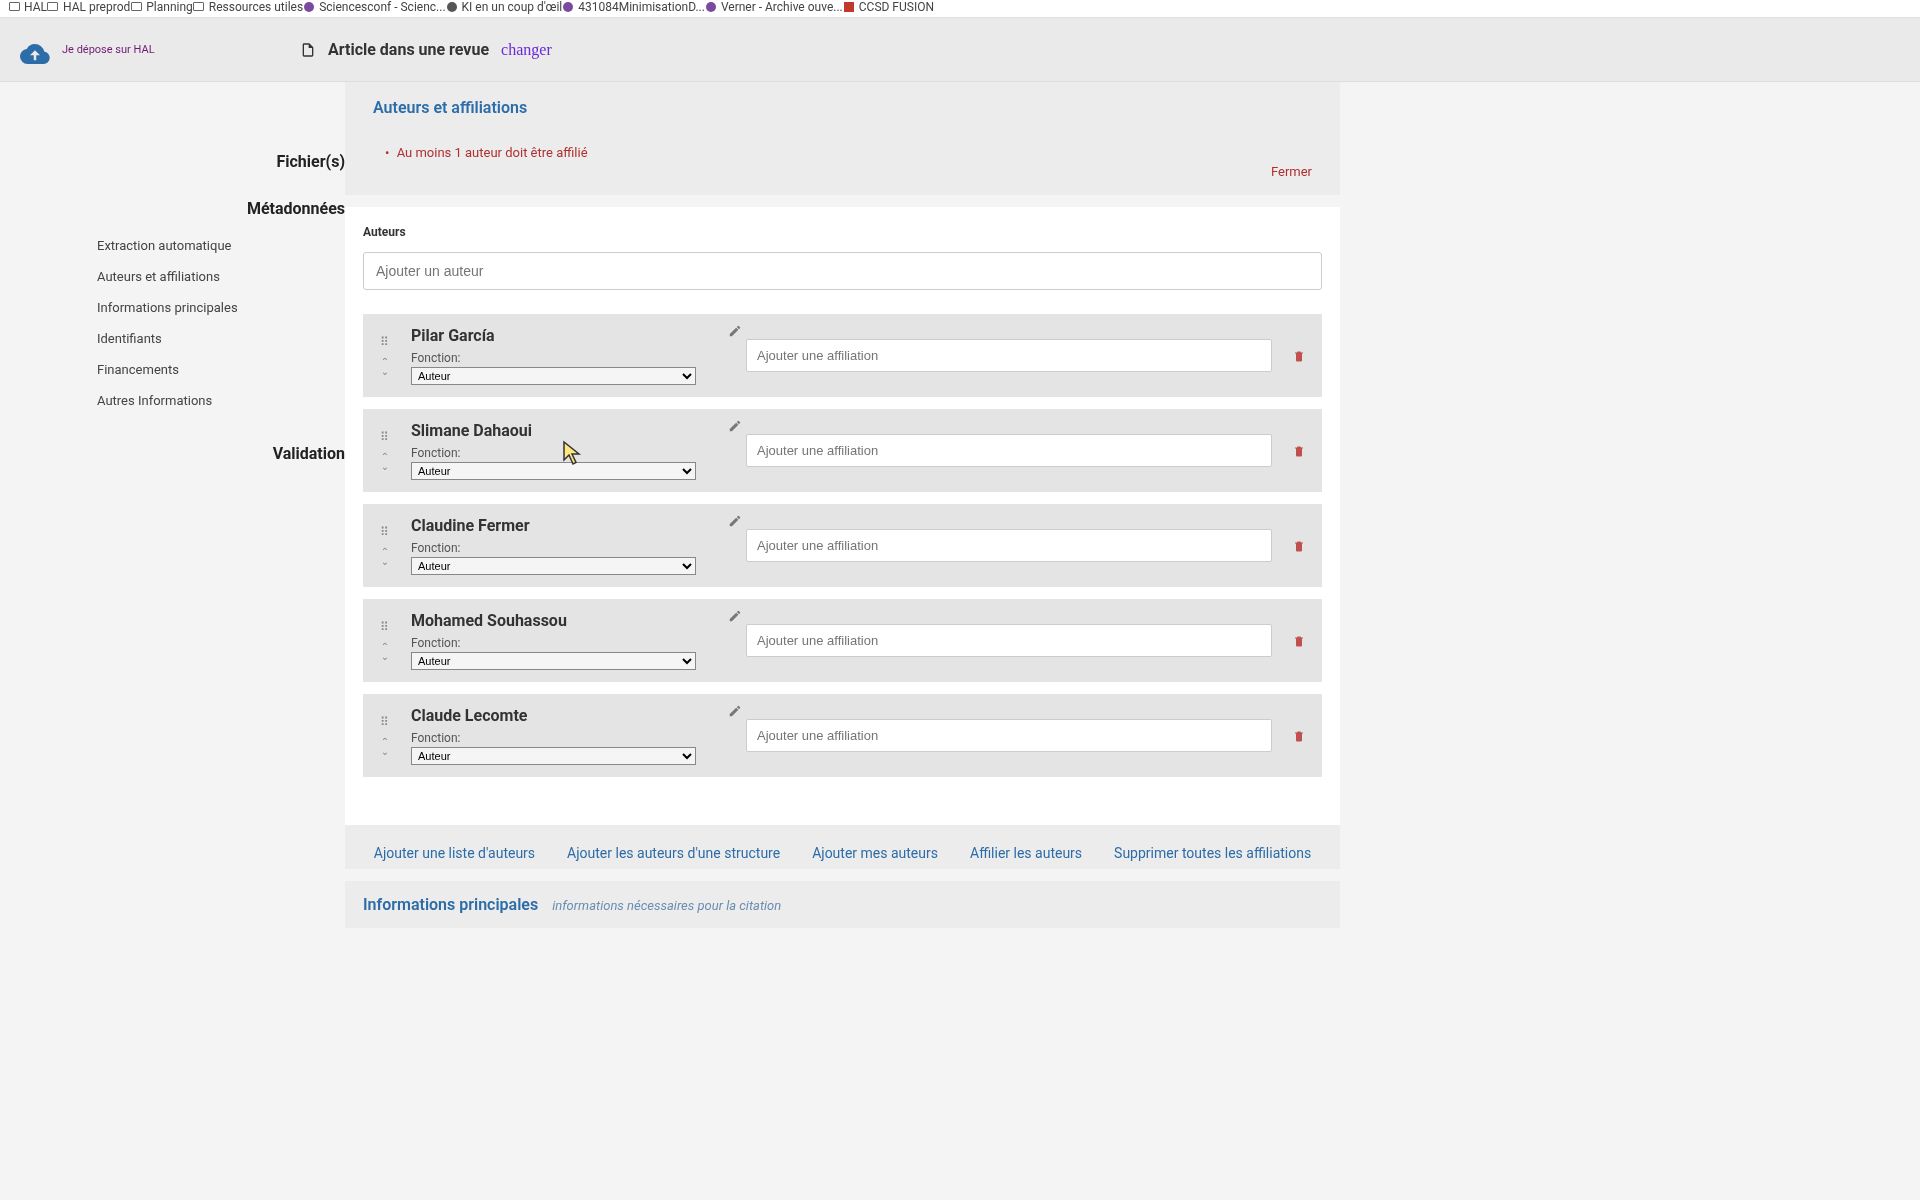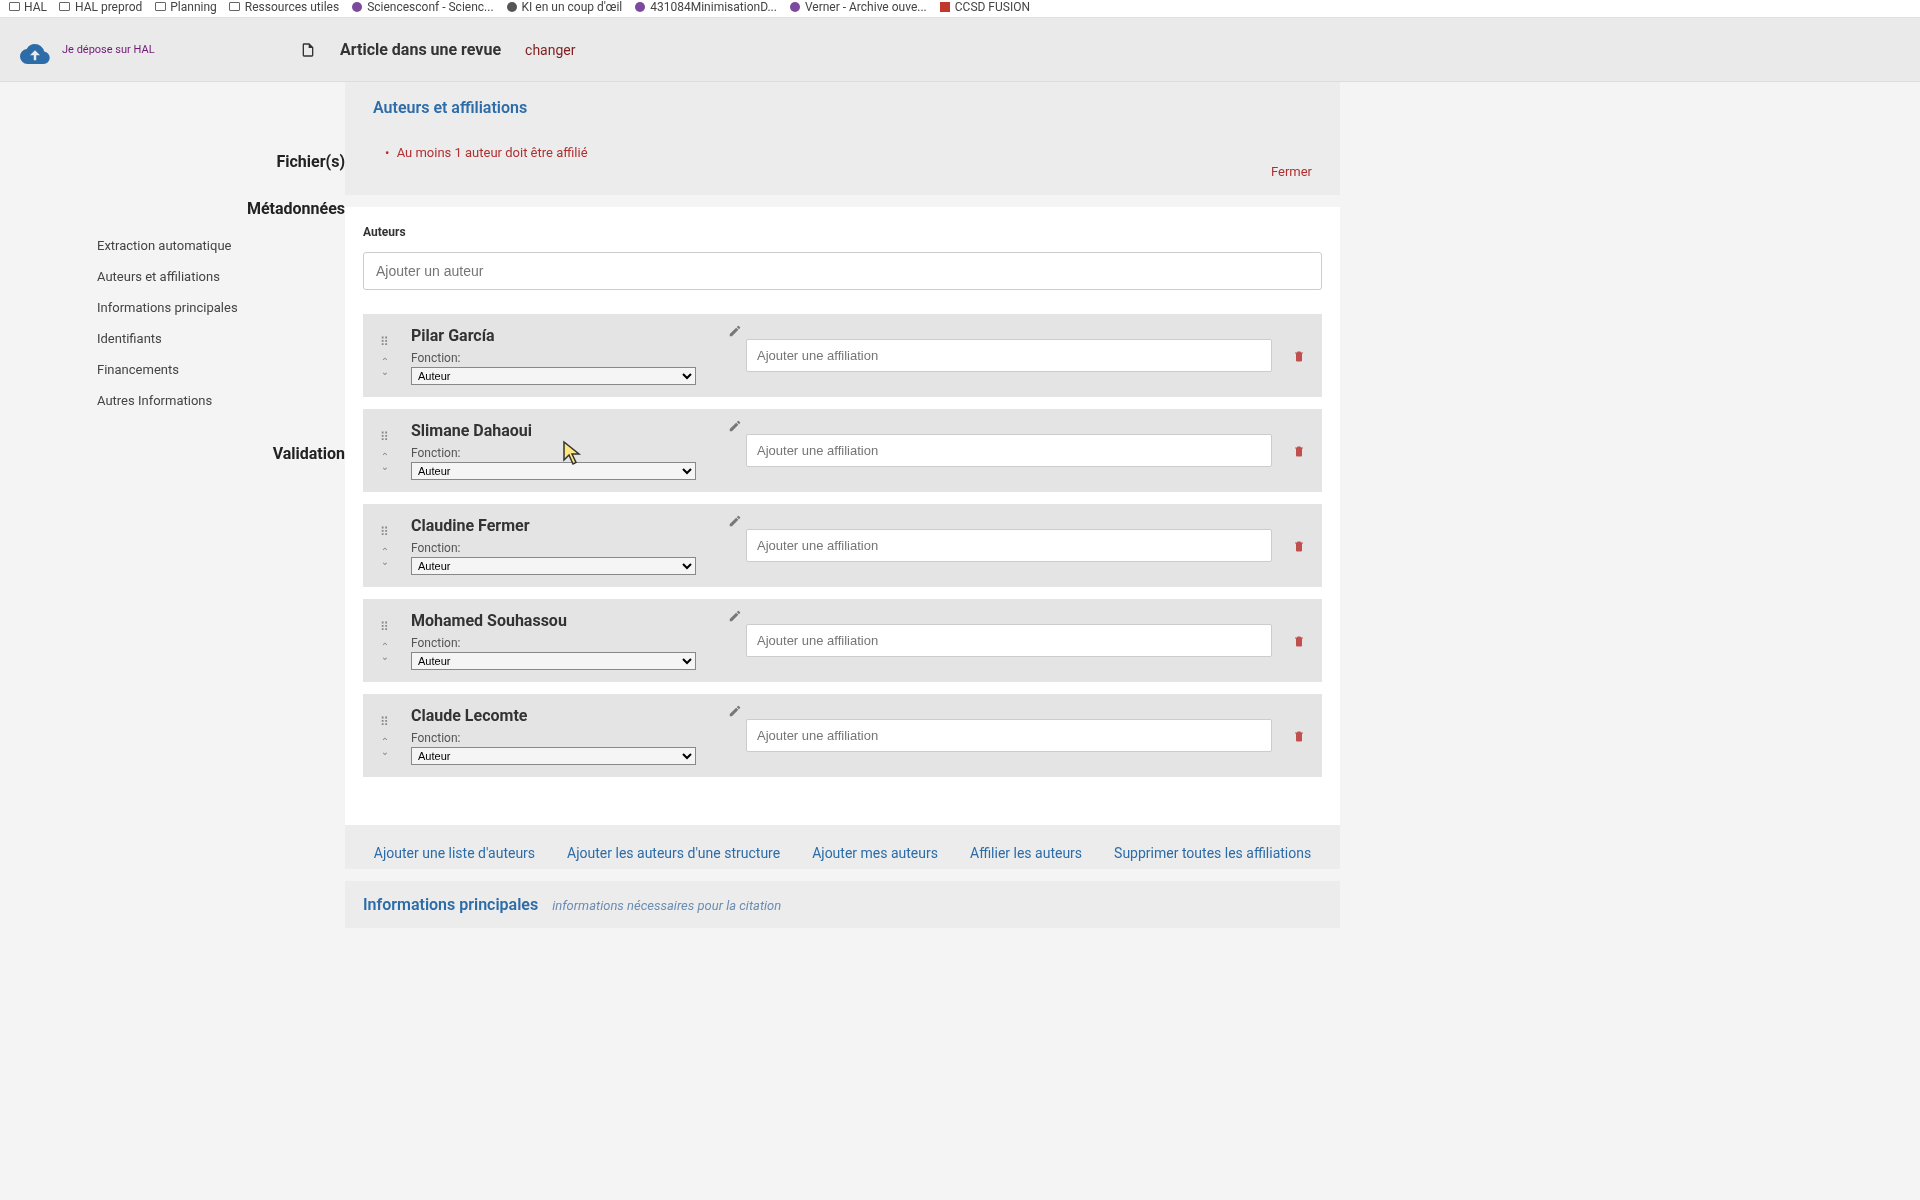--- a/index.html
+++ b/index.html
@@ -9,21 +9,20 @@
     }
     body {
       font-family: -apple-system, BlinkMacSystemFont, "Segoe UI", Roboto, "Helvetica Neue", Arial, sans-serif;
       background: #f4f4f4;
       color: #333;
       font-size: 14px;
     }
     .bookmarks-bar {
       background: #fff;
       display: flex;
-      gap: 12px;
       padding: 0 8px 4px;
       font-size: 12px;
       color: #444;
       border-bottom: 1px solid #e0e0e0;
       align-items: center;
       height: 18px;
       overflow: hidden;
     }
     .bookmark-item {
       display: flex;
@@ -82,37 +81,38 @@
       color: #2c6ca8;
     }
     .top-title {
       font-size: 11px;
       font-weight: 400;
       color: #701a75;
     }
     .top-center {
       display: flex;
       align-items: center;
-      gap: 24px;
+      gap: 12px;
       text-align: center;
     }
     .doc-icon {
       width: 16px;
       height: 18px;
       display: inline-flex;
     }
     .top-subtitle {
       font-size: 16px;
       font-weight: 700;
       color: #333;
     }
     .changer-link {
-      color: #7f1d1d;
-      font-size: 14px;
-      cursor: pointer;
+      color: #6d28d9;
+      font-size: 16px;
+      cursor: pointer;
+      font-family: Liberation Serif, serif;
     }
     .main-layout {
       display: flex;
     }
     .sidebar {
       width: 345px;
       min-width: 345px;
       padding: 70px 0 0 85px;
     }
     .sidebar-section {

